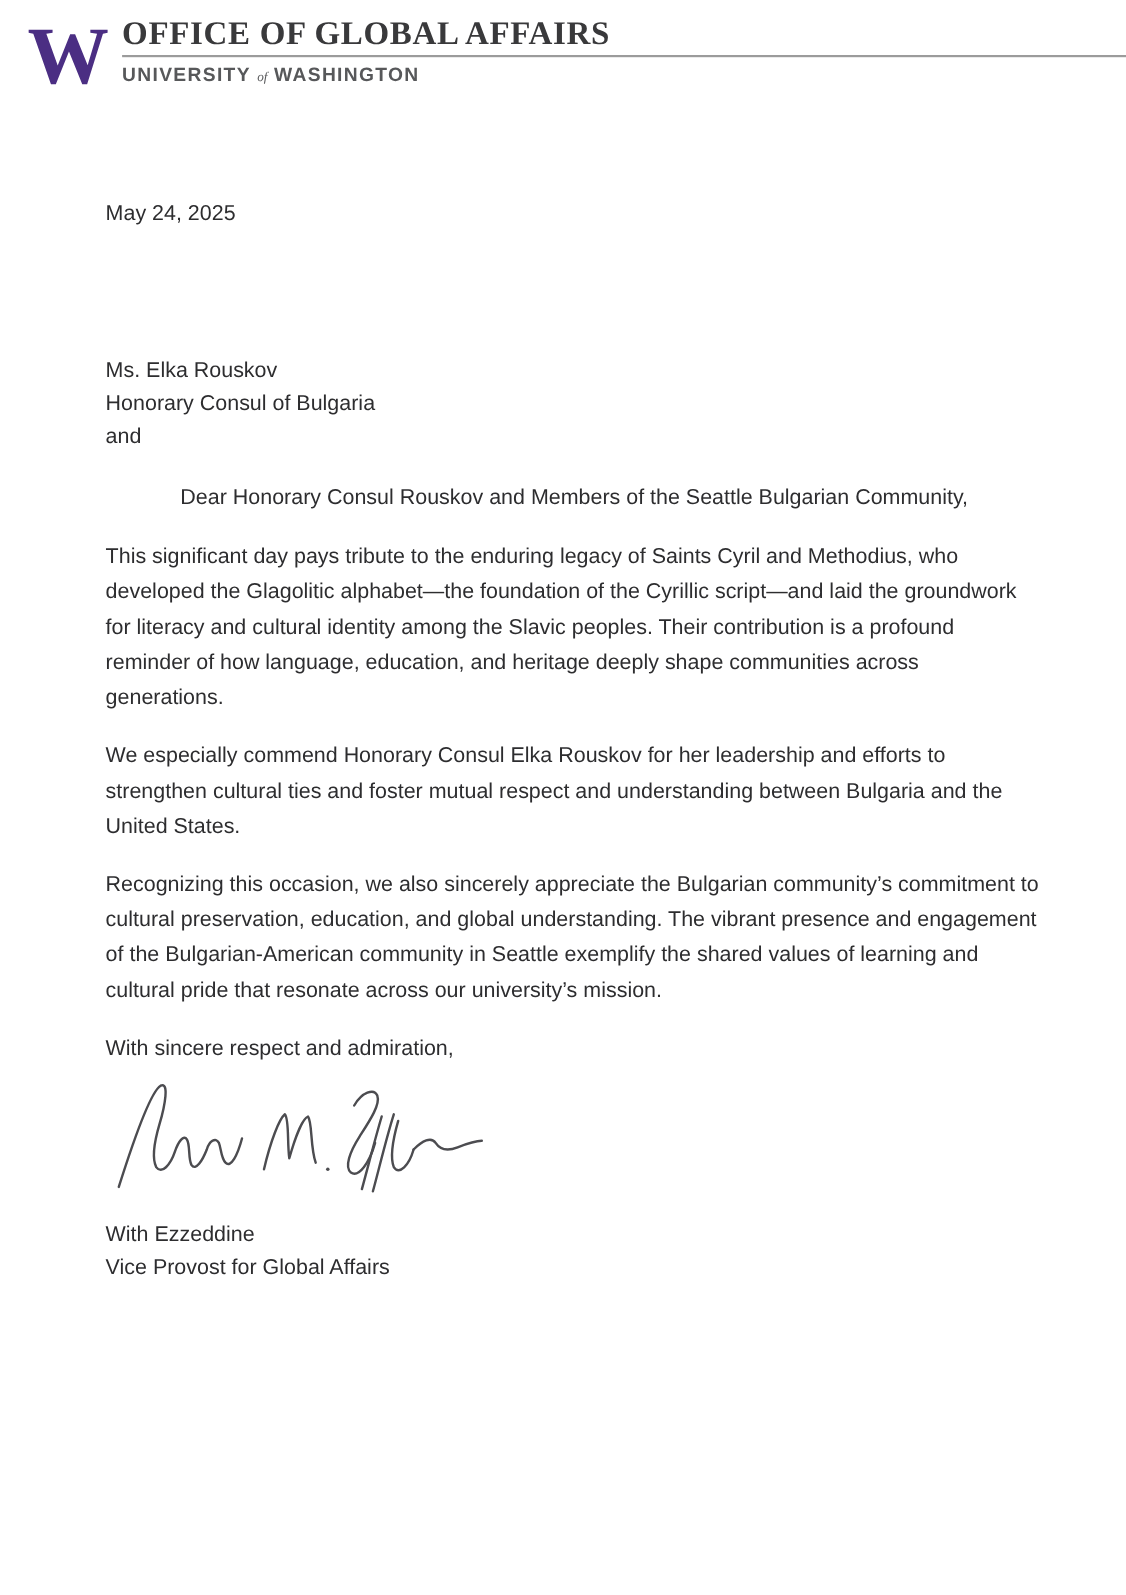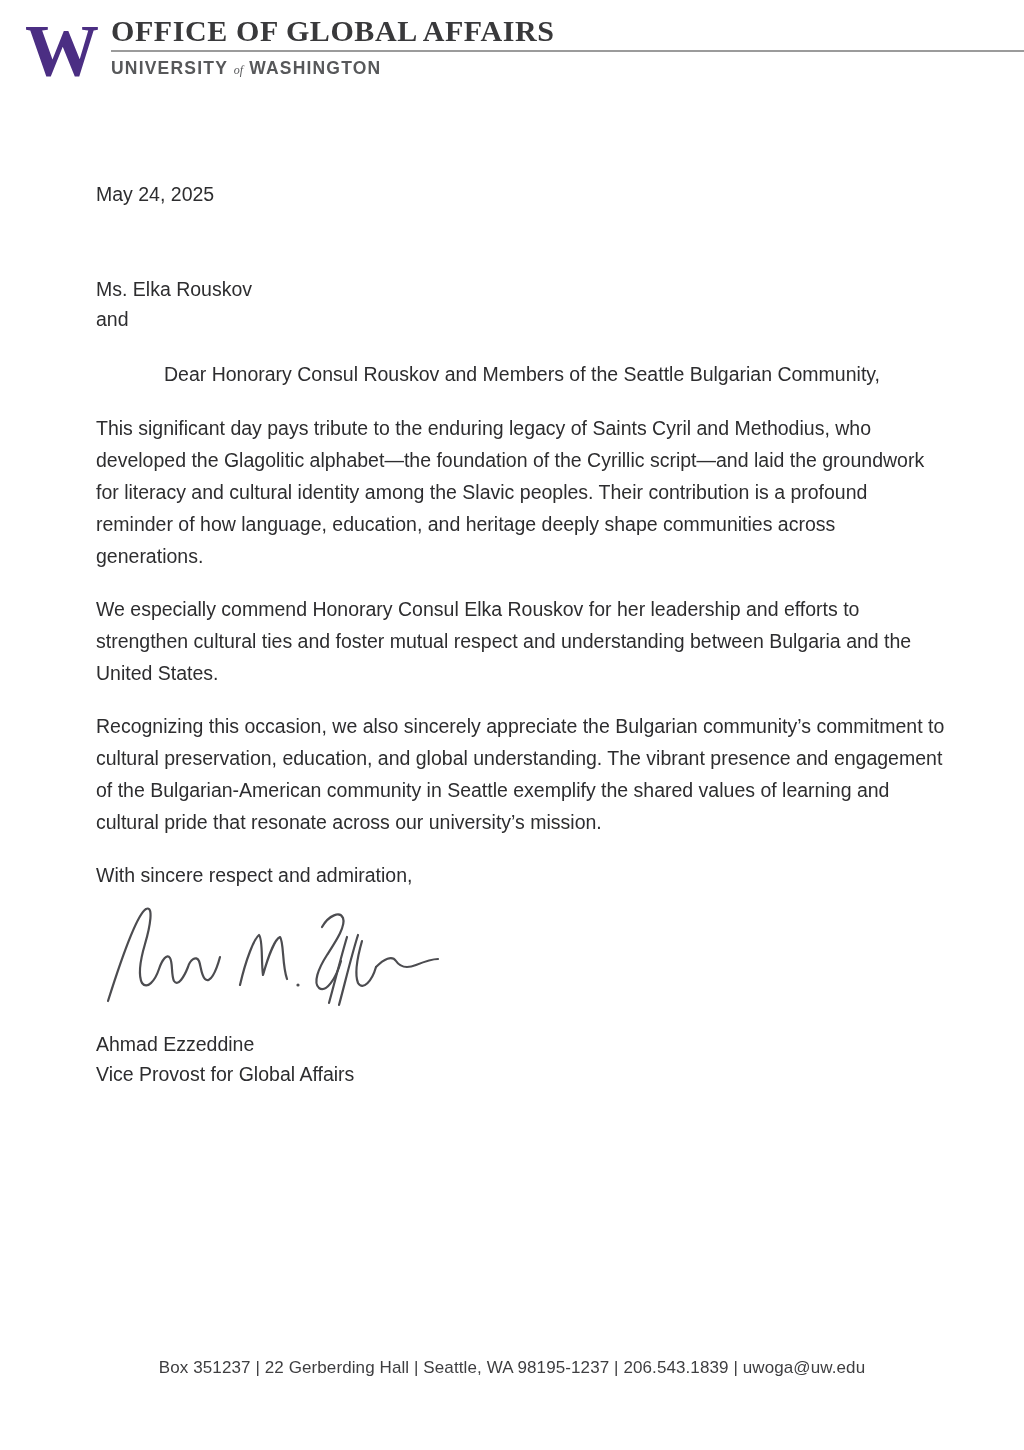--- a/index.html
+++ b/index.html
@@ -67,21 +67,21 @@
   
   .content {
     position: absolute;
     top: 178px;
     left: 96px;
     width: 852px;
     font-size: 19.5px;
     line-height: 32px;
     color: #2d2d2f;
   }
-  .date-line { margin-bottom: 64px; }
+  .date-line { margin-bottom: 112px; }
   .recipient-block { line-height: 30px; margin-bottom: 24px; }
   .salutation { margin-bottom: 22px; text-align: center; }
   .content p.para { margin-bottom: 21px; }
   .closing { margin-bottom: 6px; }
 
   .signature-wrap {
     height: 118px;
     margin: 2px 0 14px 4px;
   }
   .signer-block { line-height: 30px; }
@@ -115,20 +115,21 @@
       </div>
     </div>
   </header>
 
   <main class="content">
 
     <div class="date-line">May 24, 2025</div>
 
     <div class="recipient-block">
       <div>Ms. Elka Rouskov</div>
+      <div>Honorary Consul of Bulgaria</div>
       <div>and</div>
     </div>
 
     <div class="salutation">Dear Honorary Consul Rouskov and Members of the Seattle Bulgarian Community,</div>
 
     <p class="para">This significant day pays tribute to the enduring legacy of Saints Cyril and Methodius, who developed the Glagolitic alphabet—the foundation of the Cyrillic script—and laid the groundwork for literacy and cultural identity among the Slavic peoples. Their contribution is a profound reminder of how language, education, and heritage deeply shape communities across generations.</p>
     <p class="para">We especially commend Honorary Consul Elka Rouskov for her leadership and efforts to strengthen cultural ties and foster mutual respect and understanding between Bulgaria and the United States.</p>
     <p class="para">Recognizing this occasion, we also sincerely appreciate the Bulgarian community’s commitment to cultural preservation, education, and global understanding. The vibrant presence and engagement of the Bulgarian-American community in Seattle exemplify the shared values of learning and cultural pride that resonate across our university’s mission.</p>
 
     <div class="closing">With sincere respect and admiration,</div>
@@ -144,21 +145,20 @@
         <path d="M222 30 C229 18 240 14 243 21 C246 29 236 44 227 58 C218 72 213 86 219 91 C226 96 236 82 241 64"></path>
         <path d="M247 40 C241 60 234 88 229 106"></path>
         <path d="M258 38 C251 60 244 90 239 108"></path>
         <path d="M262 44 C258 58 254 76 258 86 C263 94 272 84 276 70"></path>
 
         <path d="M276 70 C284 62 292 58 296 64 C300 70 306 72 316 68 C326 64 334 62 338 62"></path>
       </svg>
     </div>
 
     <div class="signer-block">
-      <div>Ahmad Ezzeddine</div>
+      <div>With Ezzeddine</div>
       <div>Vice Provost for Global Affairs</div>
     </div>
 
   </main>
 
-  <footer class="page-footer">Box 351237 | 22 Gerberding Hall | Seattle, WA 98195-1237 | 206.543.1839 | uwoga@uw.edu</footer>
 
 </div>
 
 </body></html>

